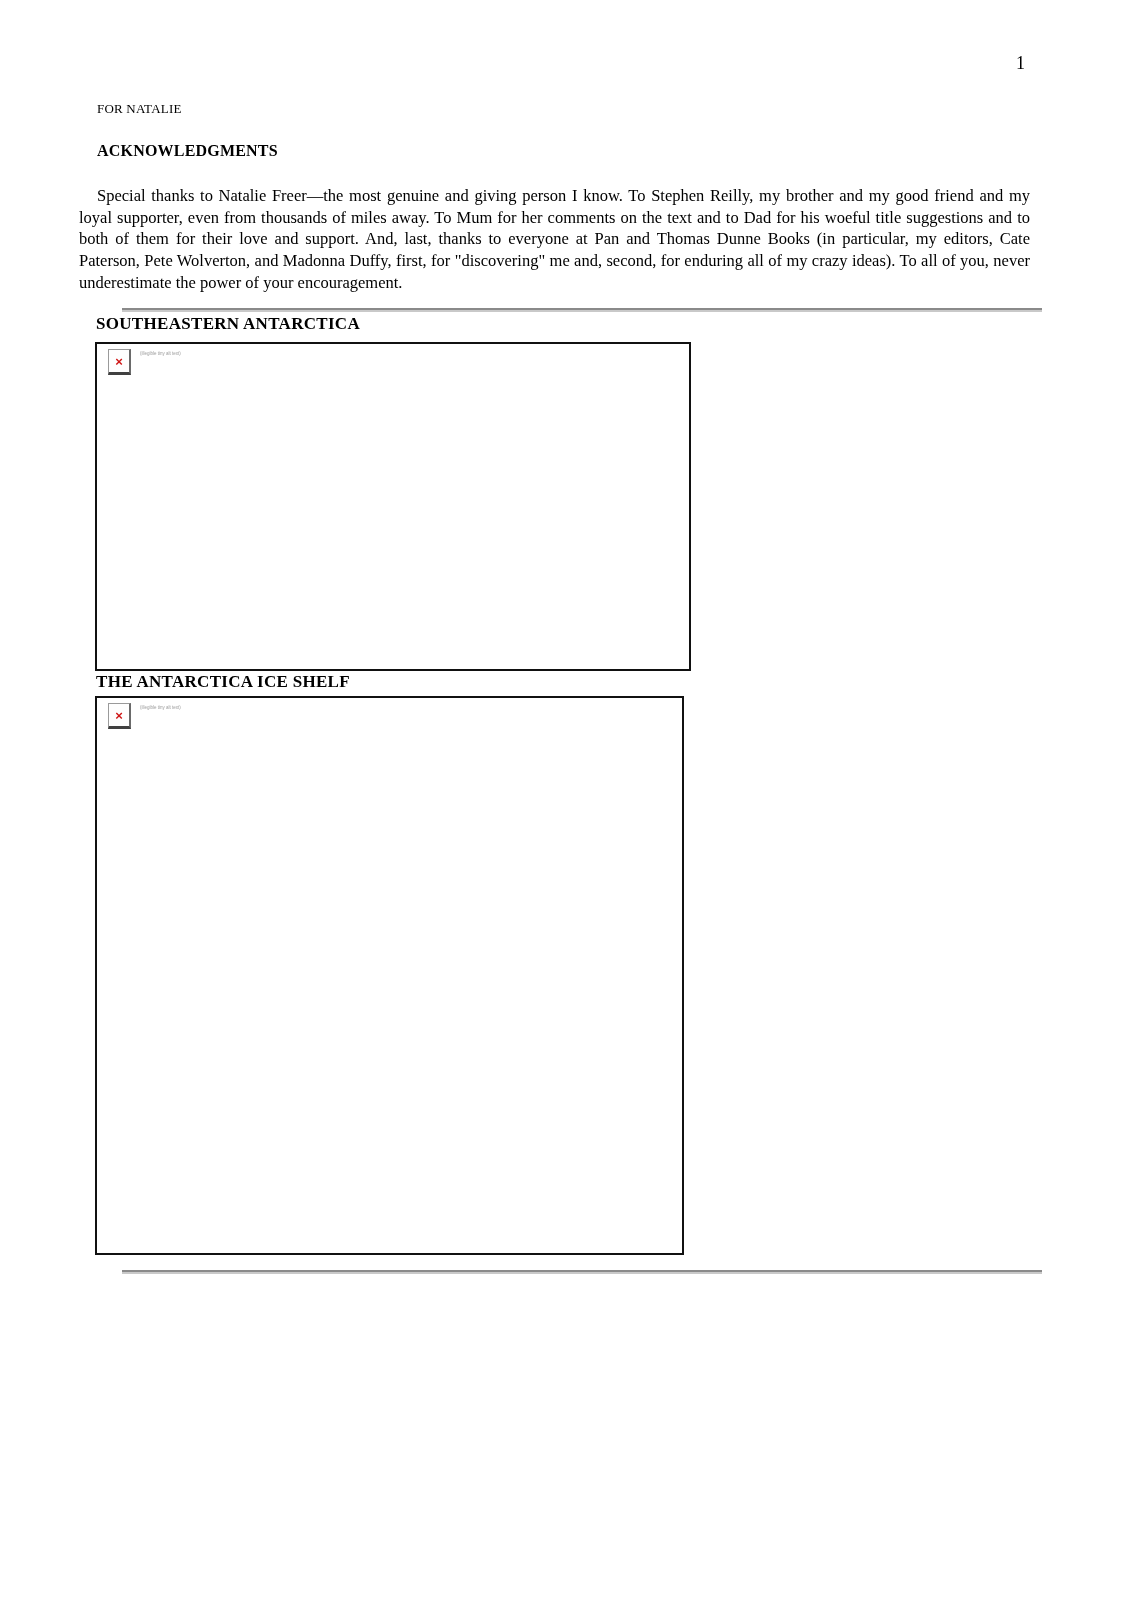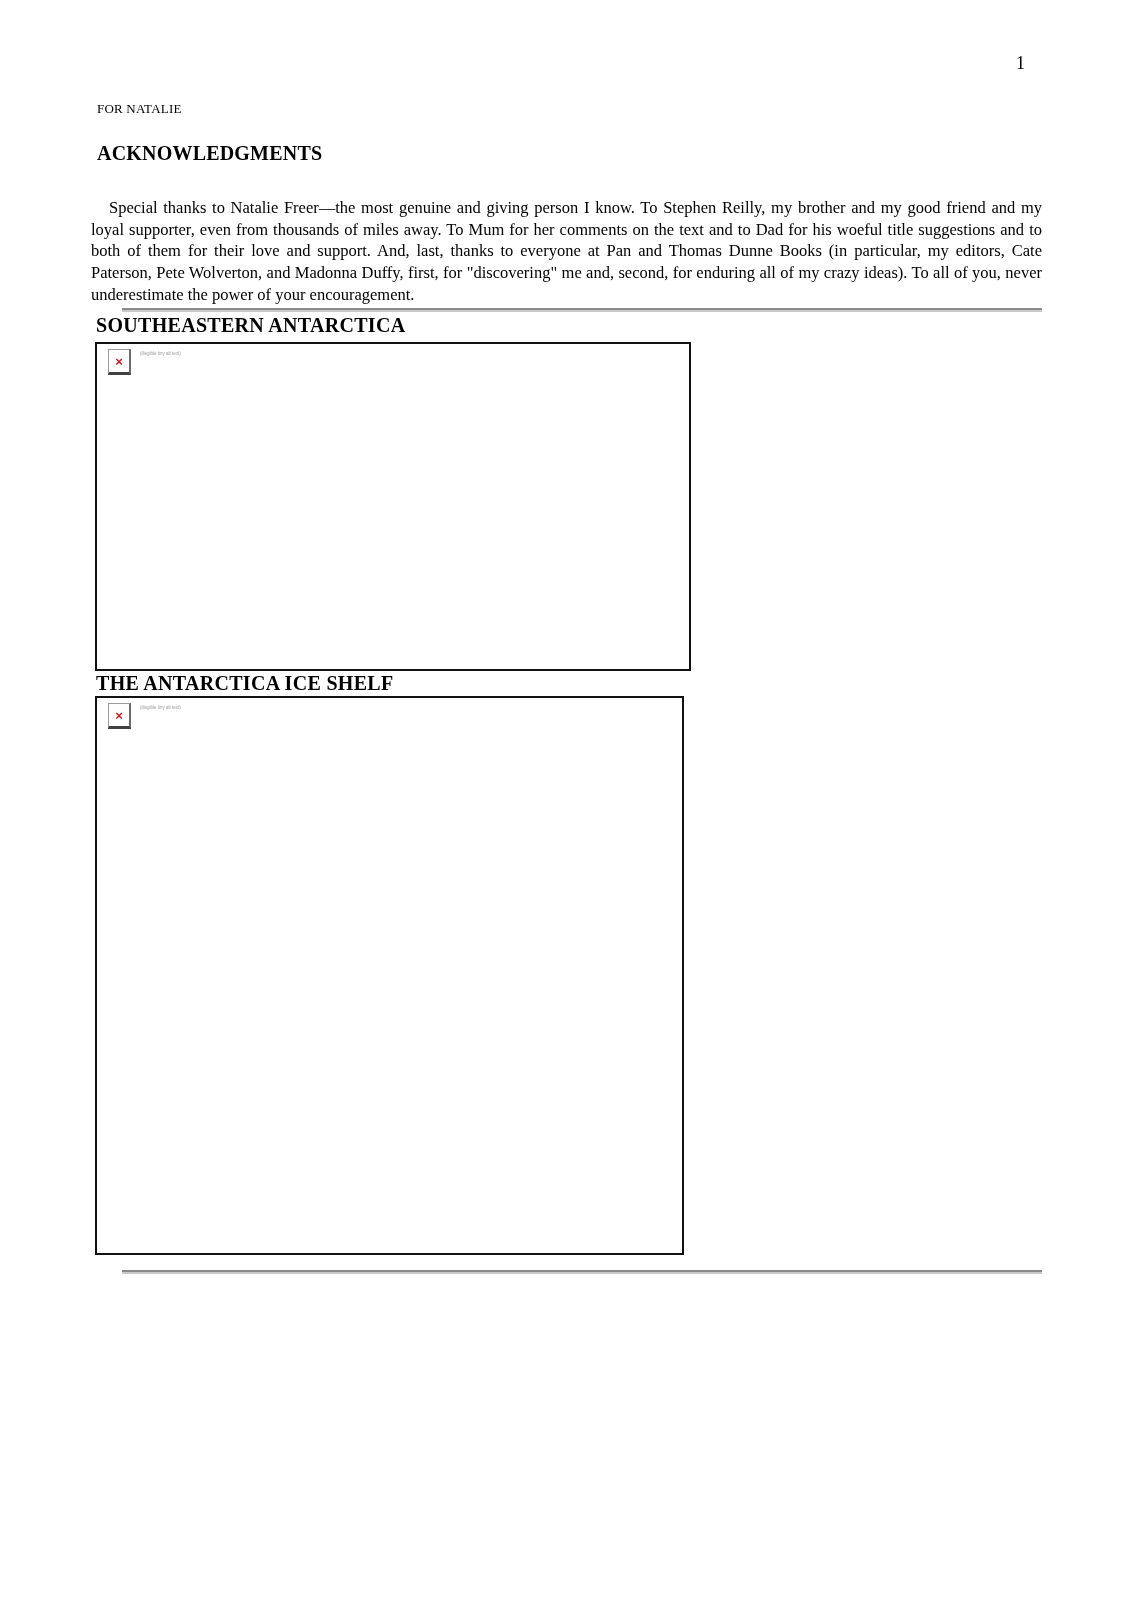--- a/index.html
+++ b/index.html
@@ -27,49 +27,49 @@
     left: 97px;
     top: 101px;
     font-size: 13px;
     letter-spacing: 0.2px;
   }
   .ack-heading {
     position: absolute;
     left: 97px;
     top: 142px;
     margin: 0;
-    font-size: 20px;
+    font-size: 16px;
     font-weight: bold;
     letter-spacing: 0.2px;
   }
   .ack-body {
     position: absolute;
     left: 79px;
     top: 185px;
     width: 951px;
-    margin: 12px;
+    margin: 0;
     font-size: 16.5px;
     line-height: 21.7px;
     text-align: justify;
     text-indent: 18px;
   }
   .rule {
     position: absolute;
     left: 122px;
     width: 920px;
     height: 2px;
     background: #8a8a8a;
     border-bottom: 2px solid #c9c9c9;
   }
   .rule-1 { top: 308px; }
   .rule-2 { top: 1270px; }
   .fig-heading {
     position: absolute;
     margin: 0;
-    font-size: 20px;
+    font-size: 17px;
     font-weight: bold;
     letter-spacing: 0.3px;
     white-space: nowrap;
   }
   .fig-h1 { left: 96px; top: 314px; }
   .fig-h2 { left: 96px; top: 672px; }
   .fig-box {
     position: absolute;
     background: #ffffff;
     border: 2px solid #111111;

